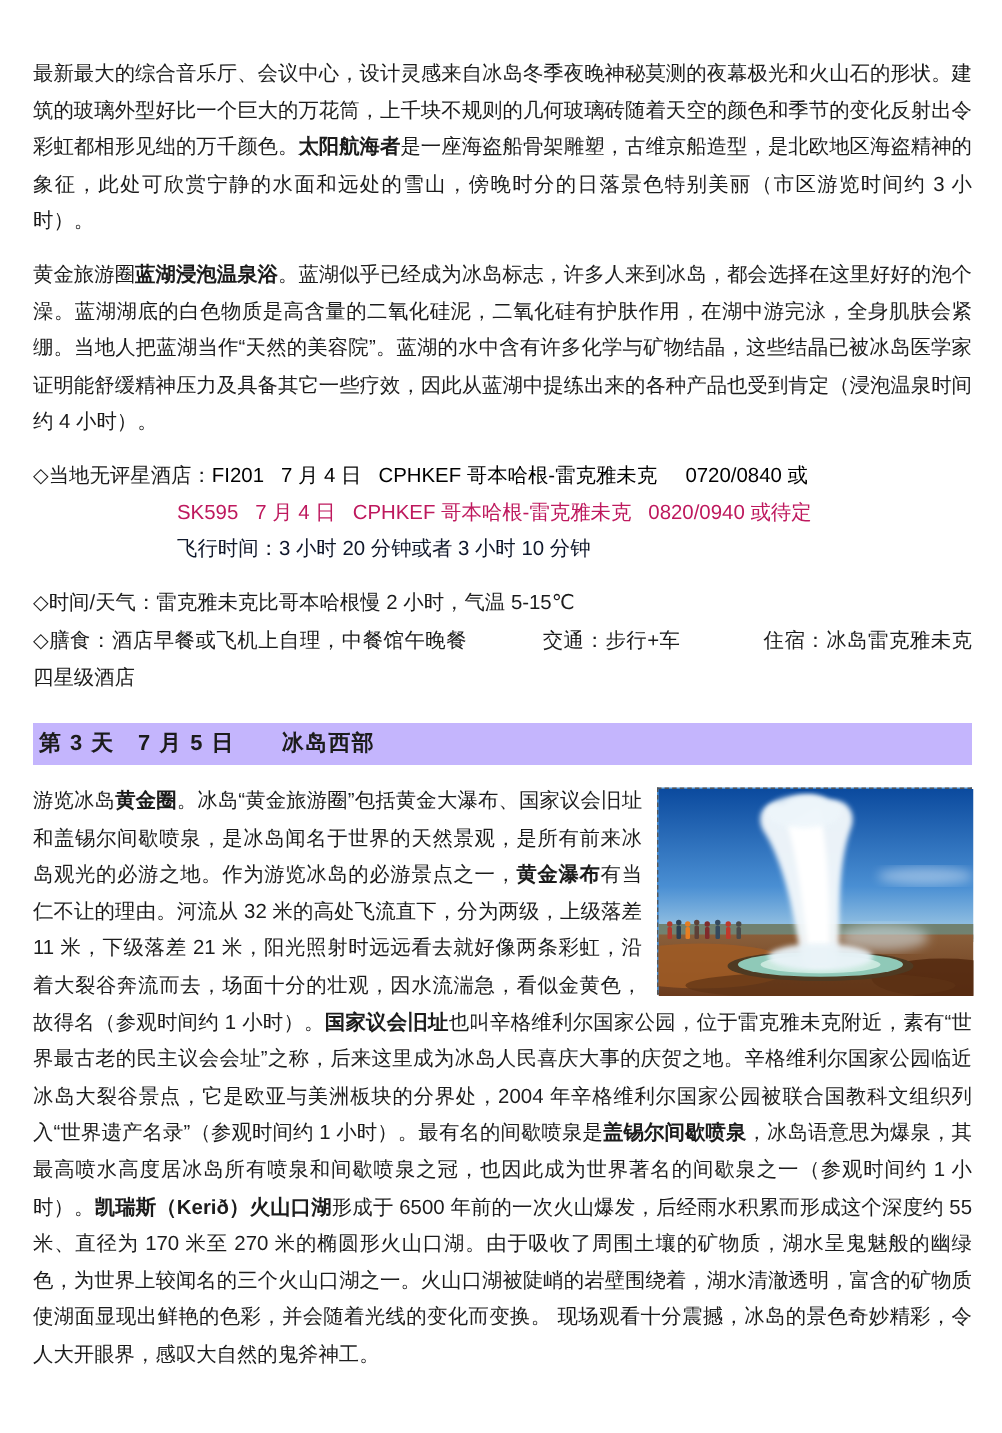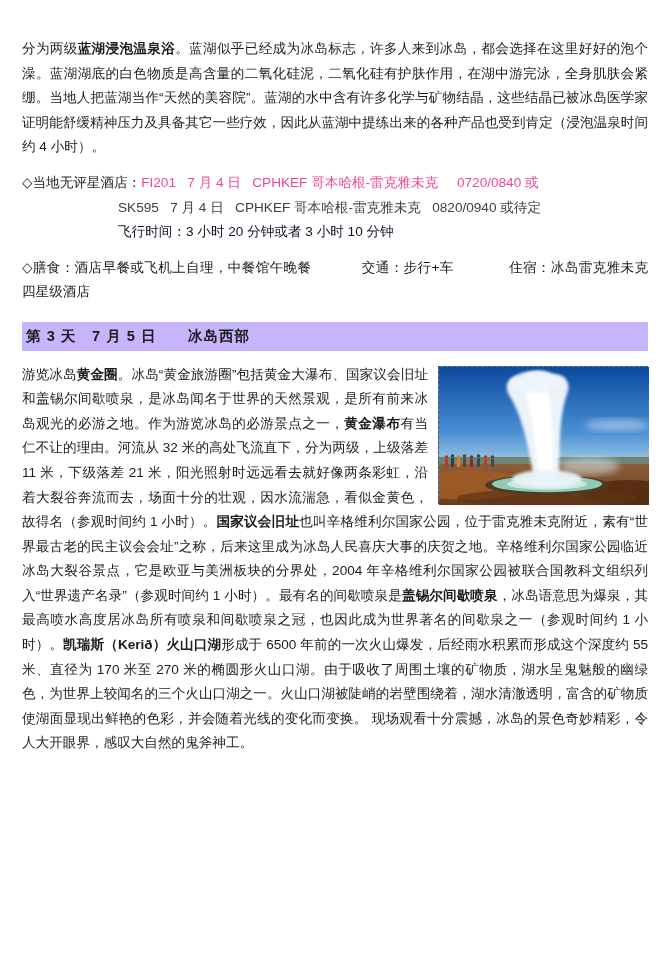--- a/index.html
+++ b/index.html
@@ -24,27 +24,29 @@
   .photo svg { display:block; }
   .gap { display:inline-block; }
   .g55 { width:55px; } .g50 { width:50px; }
   .clear { clear:both; }
 </style>
 </head>
 <body>
 
 <div class="page">
 
+  <p class="body-para"><span>最新最大的综合音乐厅、会议中心，设计灵感来自冰岛冬季夜晚神秘莫测的夜幕极光和火山石的形状。建筑的玻璃外型好比一个巨大的万花筒，上千块不规则的几何玻璃砖随着天空的颜色和季节的变化反射出令彩虹都相形见绌的万千颜色。</span><span class="b">太阳航海者</span><span>是一座海盗船骨架雕塑，古维京船造型，是北欧地区海盗精神的象征，此处可欣赏宁静的水面和远处的雪山，傍晚时分的日落景色特别美丽（市区游览时间约 3 小时）。</span></p>
 
-  <p class="body-para"><span>分为两级</span><span class="b">蓝湖浸泡温泉浴</span><span>。蓝湖似乎已经成为冰岛标志，许多人来到冰岛，都会选择在这里好好的泡个澡。蓝湖湖底的白色物质是高含量的二氧化硅泥，二氧化硅有护肤作用，在湖中游完泳，全身肌肤会紧绷。当地人把蓝湖当作“天然的美容院”。蓝湖的水中含有许多化学与矿物结晶，这些结晶已被冰岛医学家证明能舒缓精神压力及具备其它一些疗效，因此从蓝湖中提练出来的各种产品也受到肯定（浸泡温泉时间约 4 小时）。</span></p>
+  <p class="body-para"><span>黄金旅游圈</span><span class="b">蓝湖浸泡温泉浴</span><span>。蓝湖似乎已经成为冰岛标志，许多人来到冰岛，都会选择在这里好好的泡个澡。蓝湖湖底的白色物质是高含量的二氧化硅泥，二氧化硅有护肤作用，在湖中游完泳，全身肌肤会紧绷。当地人把蓝湖当作“天然的美容院”。蓝湖的水中含有许多化学与矿物结晶，这些结晶已被冰岛医学家证明能舒缓精神压力及具备其它一些疗效，因此从蓝湖中提练出来的各种产品也受到肯定（浸泡温泉时间约 4 小时）。</span></p>
 
-  <p class="flight-block"><span>◇当地无评星酒店：</span><span style="color: #ec4899;">FI201   7 月 4 日   CPHKEF 哥本哈根-雷克雅未克     0720/0840 或</span>
-<span style="color: #404040;">SK595   7 月 4 日   CPHKEF 哥本哈根-雷克雅未克   0820/0940 或待定</span>
+  <p class="flight-block"><span>◇当地无评星酒店：</span><span style="color: #000000;">FI201   7 月 4 日   CPHKEF 哥本哈根-雷克雅未克     0720/0840 或</span>
+<span style="color: #be185d;">SK595   7 月 4 日   CPHKEF 哥本哈根-雷克雅未克   0820/0940 或待定</span>
 <span style="color: #0f172a;">飞行时间：3 小时 20 分钟或者 3 小时 10 分钟</span></p>
 
+  <p class="info-line">◇时间/天气：雷克雅未克比哥本哈根慢 2 小时，气温 5-15℃</p>
 
   <p class="info-line"><span>◇膳食：酒店早餐或飞机上自理，中餐馆午晚餐</span><span class="gap g50"></span><span>交通：步行+车</span><span class="gap g55"></span><span>住宿：冰岛雷克雅未克四星级酒店</span></p>
 
   <div class="day-header" style="background-color: #c4b5fd;">第 3 天　7 月 5 日　　冰岛西部</div>
 
   <p class="body-para">
     <span class="photo">
         <svg width="210" height="138" viewBox="0 0 210 138" xmlns="http://www.w3.org/2000/svg">
       <defs>
         <linearGradient id="sky" x1="0" y1="0" x2="0" y2="1">

